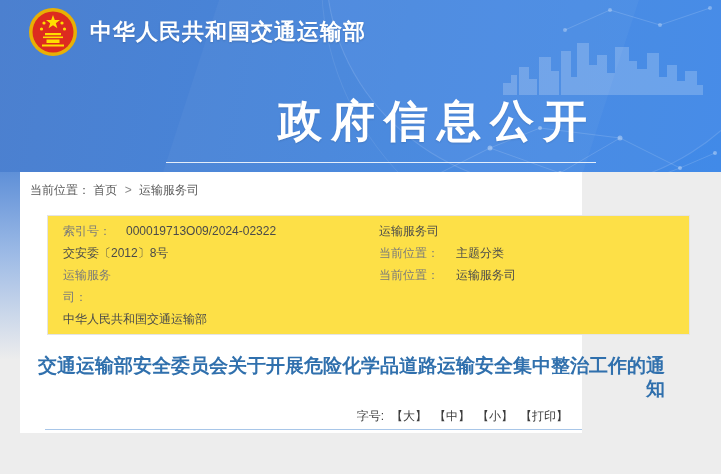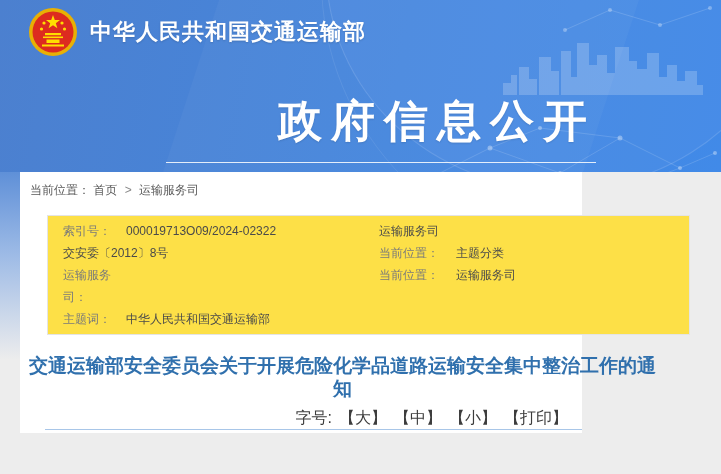--- a/index.html
+++ b/index.html
@@ -45,25 +45,25 @@
     border:1px solid #e4e4e4; display:flex; padding:4px 0; }
   .meta-col-left { width:331px; }
   .meta-col-right { flex:1; }
   .meta-row { display:flex; line-height:22px; font-size:12px; }
   .meta-col-left .meta-row { padding-left:15px; }
   .meta-col-left .meta-label { width:63px; }
   .meta-col-right .meta-label { width:77px; }
   .meta-label { color:#7a7a7a; flex-shrink:0; }
   .meta-value { color:#4a4a4a; }
 
-  .article-title { margin:19px auto 0; width:645px; text-align:center;
+  .article-title { margin:19px auto 0; width:645px; text-align:right;
     font-size:19px; line-height:23px; font-weight:700; color:#3070ad;
     word-break:break-all; }
 
-  .font-controls { position:absolute; right:14px; top:236px; font-size:16px;
+  .font-controls { position:absolute; right:14px; top:236px; font-size:12px;
     color:#3c3c3c; }
   .font-controls .fc-label { color:#3c3c3c; }
   .font-controls a { color:#3c3c3c; text-decoration:none; margin-left:7px; cursor:pointer; }
 
   .bottom-line { position:absolute; left:25px; right:0; top:257px;
     border-top:1px solid #a8c6e8; }
 </style>
 </head>
 <body>
 
@@ -167,21 +167,20 @@
           <span class="meta-label">索引号：</span>
           <span class="meta-value">000019713O09/2024-02322</span>
         </div>
         <div class="meta-row">
           <span class="meta-value">交安委〔2012〕8号</span>
         </div>
         <div class="meta-row">
           <span class="meta-label">运输服务司：</span>
         </div>
         <div class="meta-row">
-          <span class="meta-label">主题词：</span>
           <span class="meta-value">中华人民共和国交通运输部</span>
         </div>
       </div>
       <div class="meta-col-right">
         <div class="meta-row">
           <span class="meta-value">运输服务司</span>
         </div>
         <div class="meta-row">
           <span class="meta-label">当前位置：</span>
           <span class="meta-value">主题分类</span>

